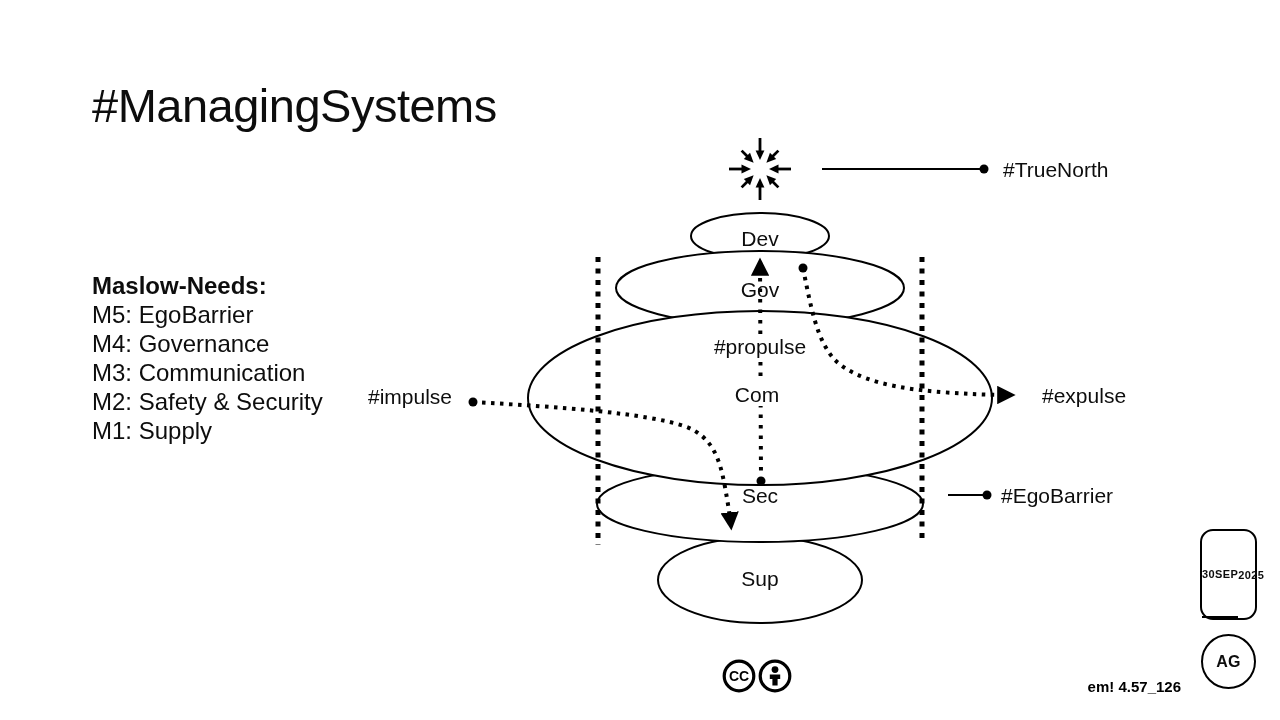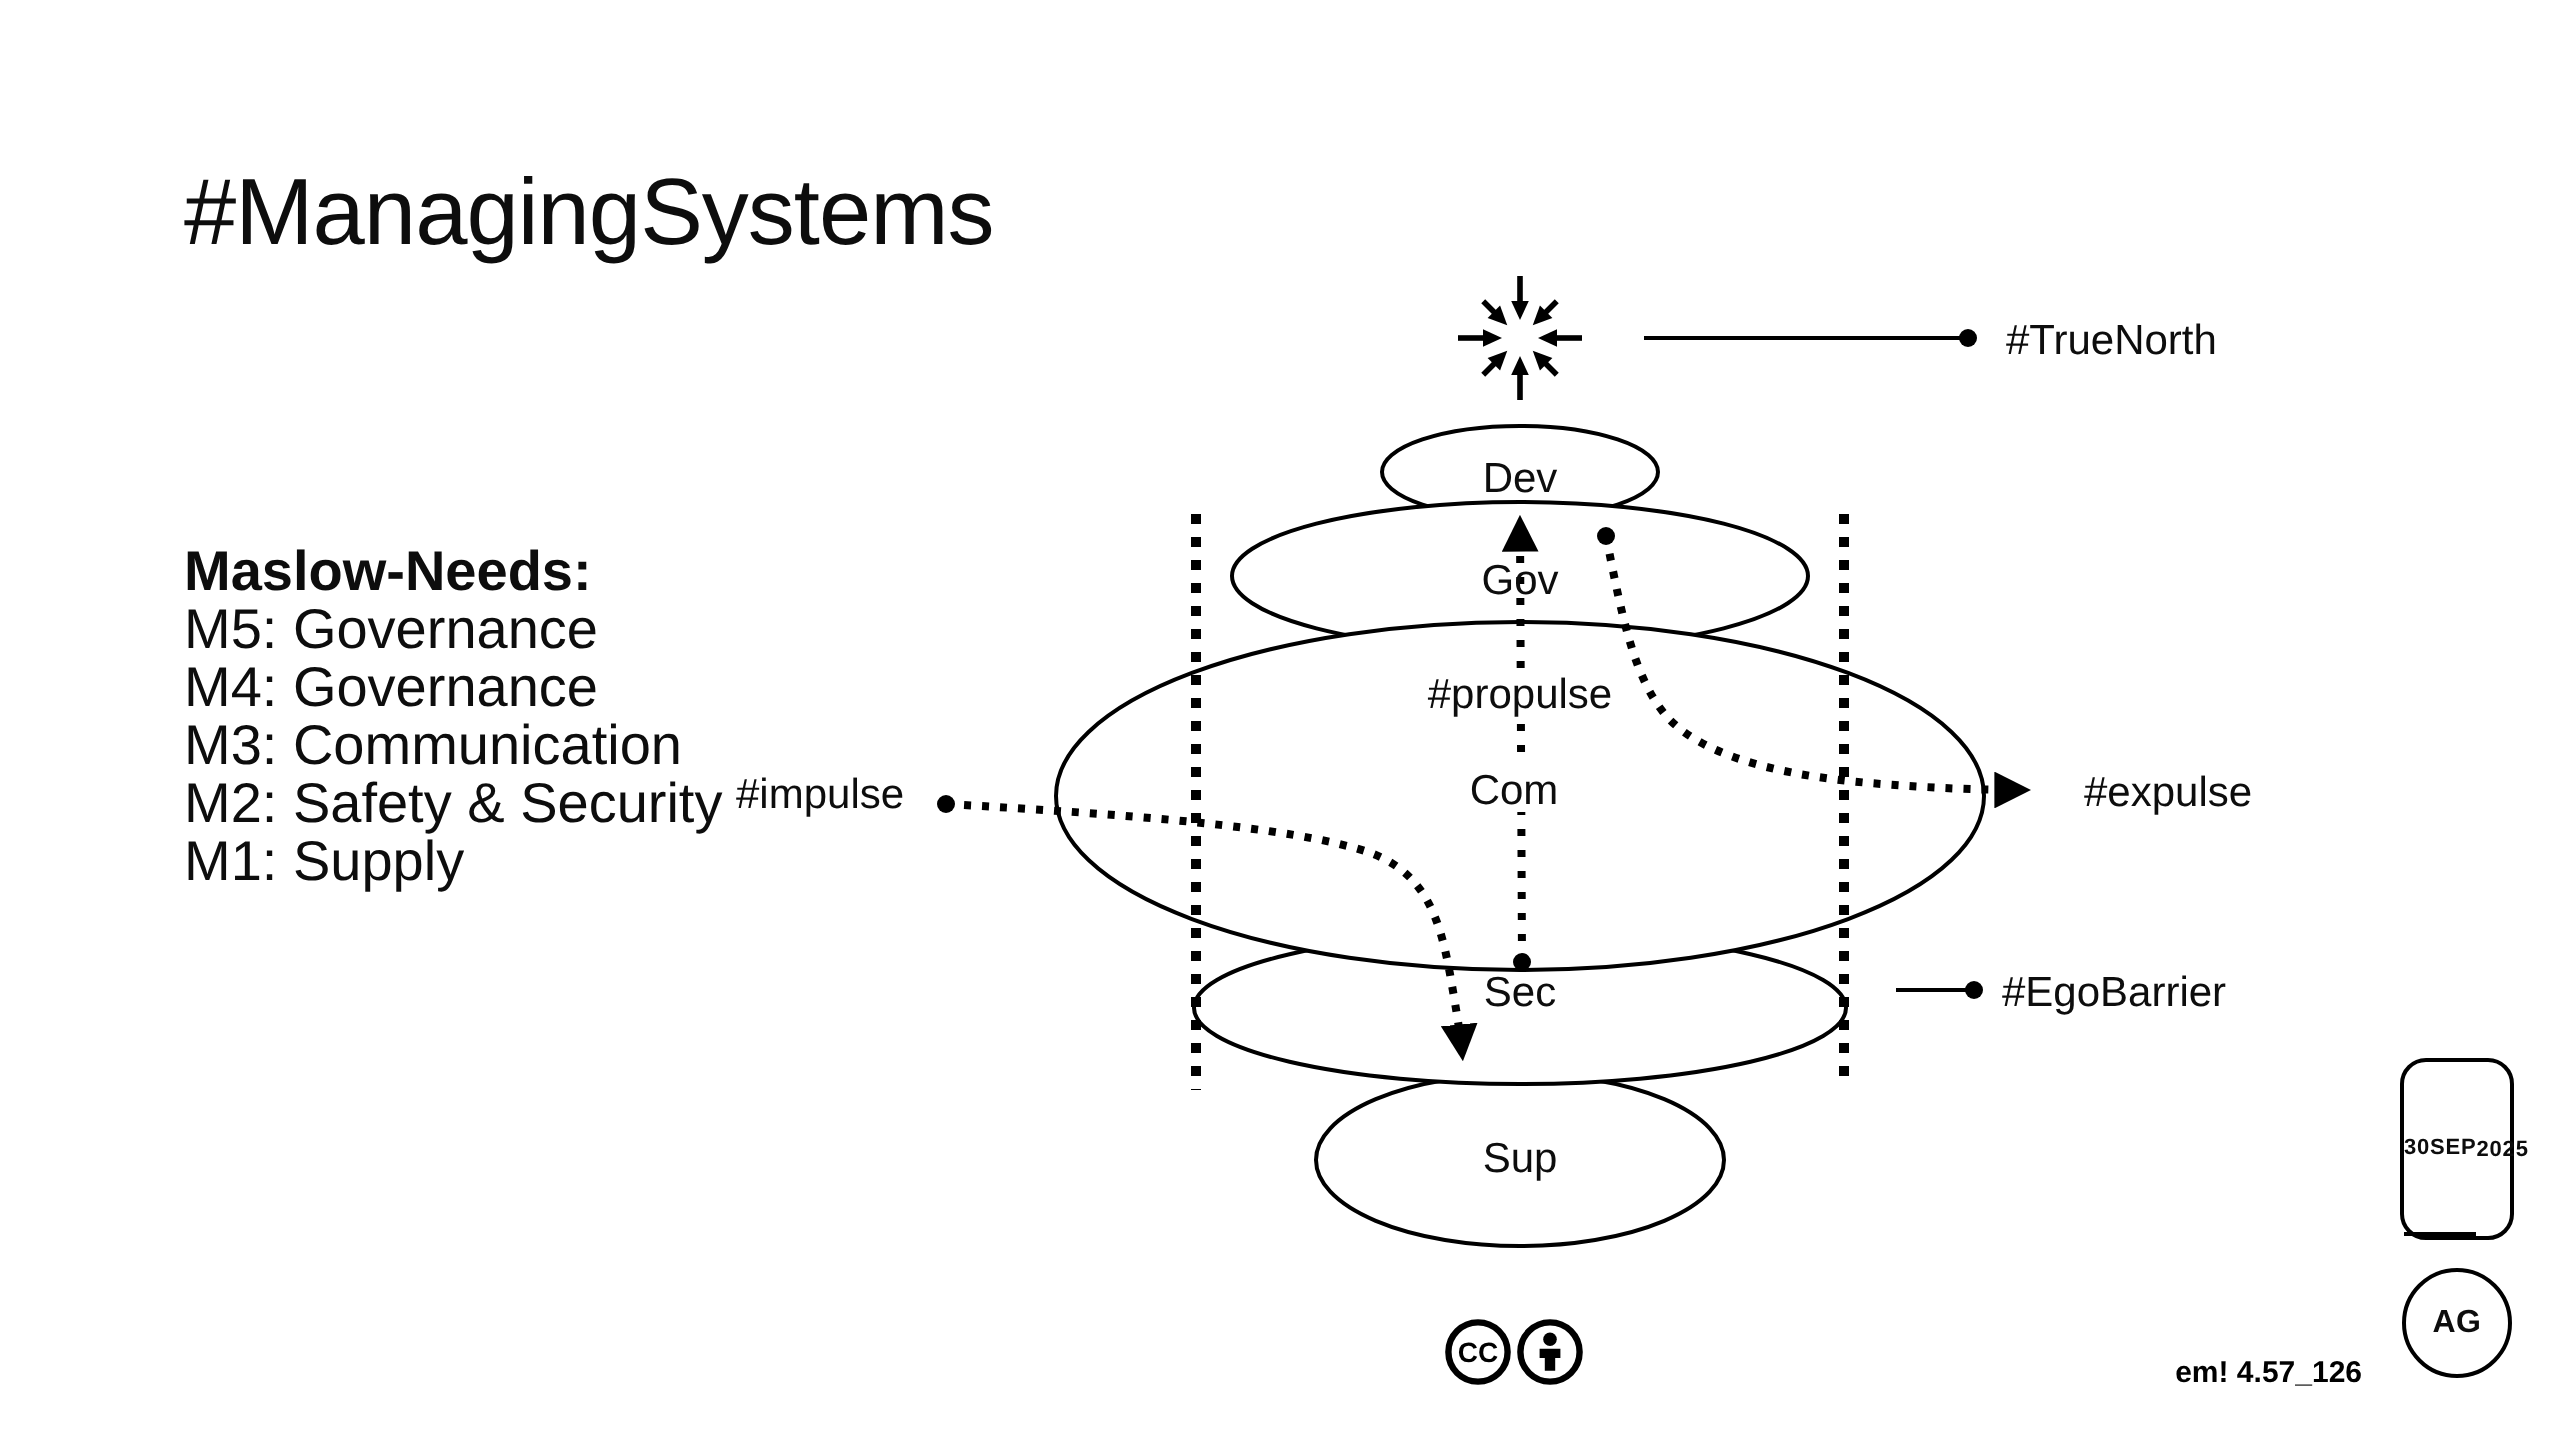--- a/index.html
+++ b/index.html
@@ -8,21 +8,21 @@
     position: relative; width: 1280px; height: 720px;
     background: #ffffff; overflow: hidden;
     font-family: "Liberation Sans", sans-serif; color: #0d0d0d;
   }
   .page-title {
     position: absolute; left: 92px; top: 78px;
     font-size: 47px; font-weight: 500; letter-spacing: -0.5px; line-height: 56px;
   }
   .maslow {
     position: absolute; left: 92px; top: 271px;
-    font-size: 28px; line-height: 29px;
+    font-size: 24px; line-height: 29px;
   }
   .maslow-heading { font-weight: 700; }
   .diagram-svg { position: absolute; left: 0; top: 0; width: 1280px; height: 720px; }
   .diagram-svg text { font-family: "Liberation Sans", sans-serif; fill: #0d0d0d; }
   .lvl-label { font-size: 21px; }
   .flow-label { font-size: 21px; }
   .license {
     position: absolute; left: 92px; top: 669px;
     font-size: 17px; white-space: pre;
   }
@@ -51,21 +51,21 @@
 </style>
 </head>
 <body>
 
 <div class="slide">
 
   <h1 class="page-title">#ManagingSystems</h1>
 
   <div class="maslow">
     <div class="maslow-heading">Maslow-Needs:</div>
-    <div>M5: Governance</div>
+    <div>M5: EgoBarrier</div>
     <div>M4: Governance</div>
     <div>M3: Communication</div>
     <div>M2: Safety &amp; Security</div>
     <div>M1: Supply</div>
   </div>
 
   <svg class="diagram-svg" viewBox="0 0 1280 720">
     <defs>
       <marker id="ah" viewBox="0 0 10 10" refX="7.5" refY="5" markerWidth="4.6" markerHeight="4.6" orient="auto-start-reverse">
         <path d="M0,0 L10,5 L0,10 z" fill="#000"></path>

